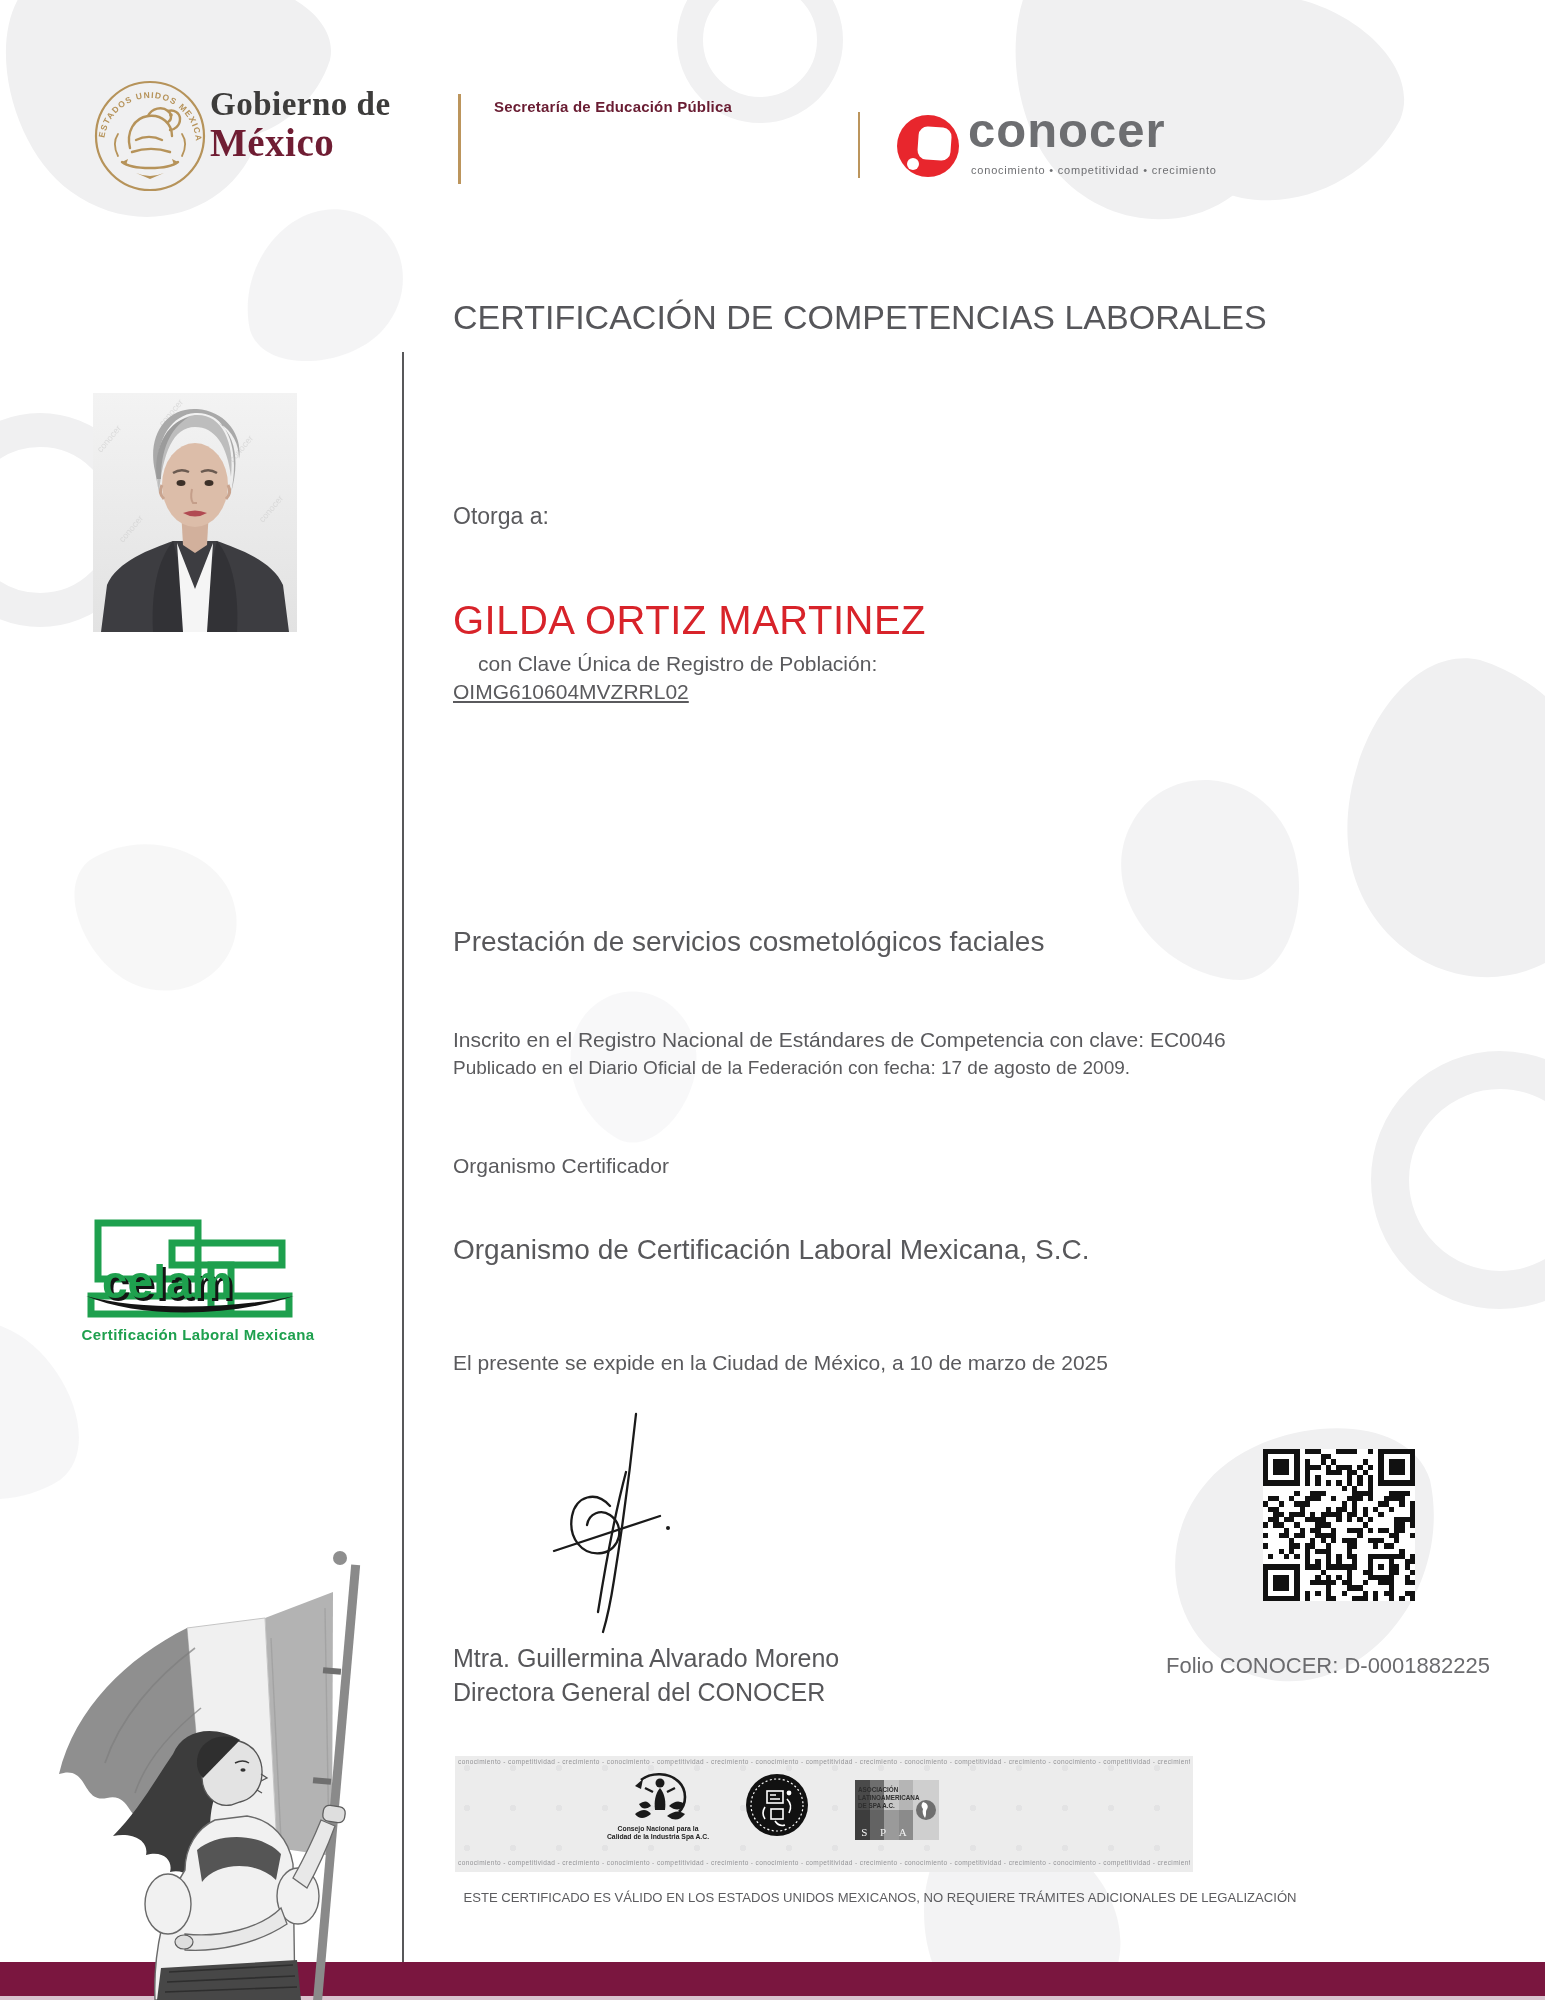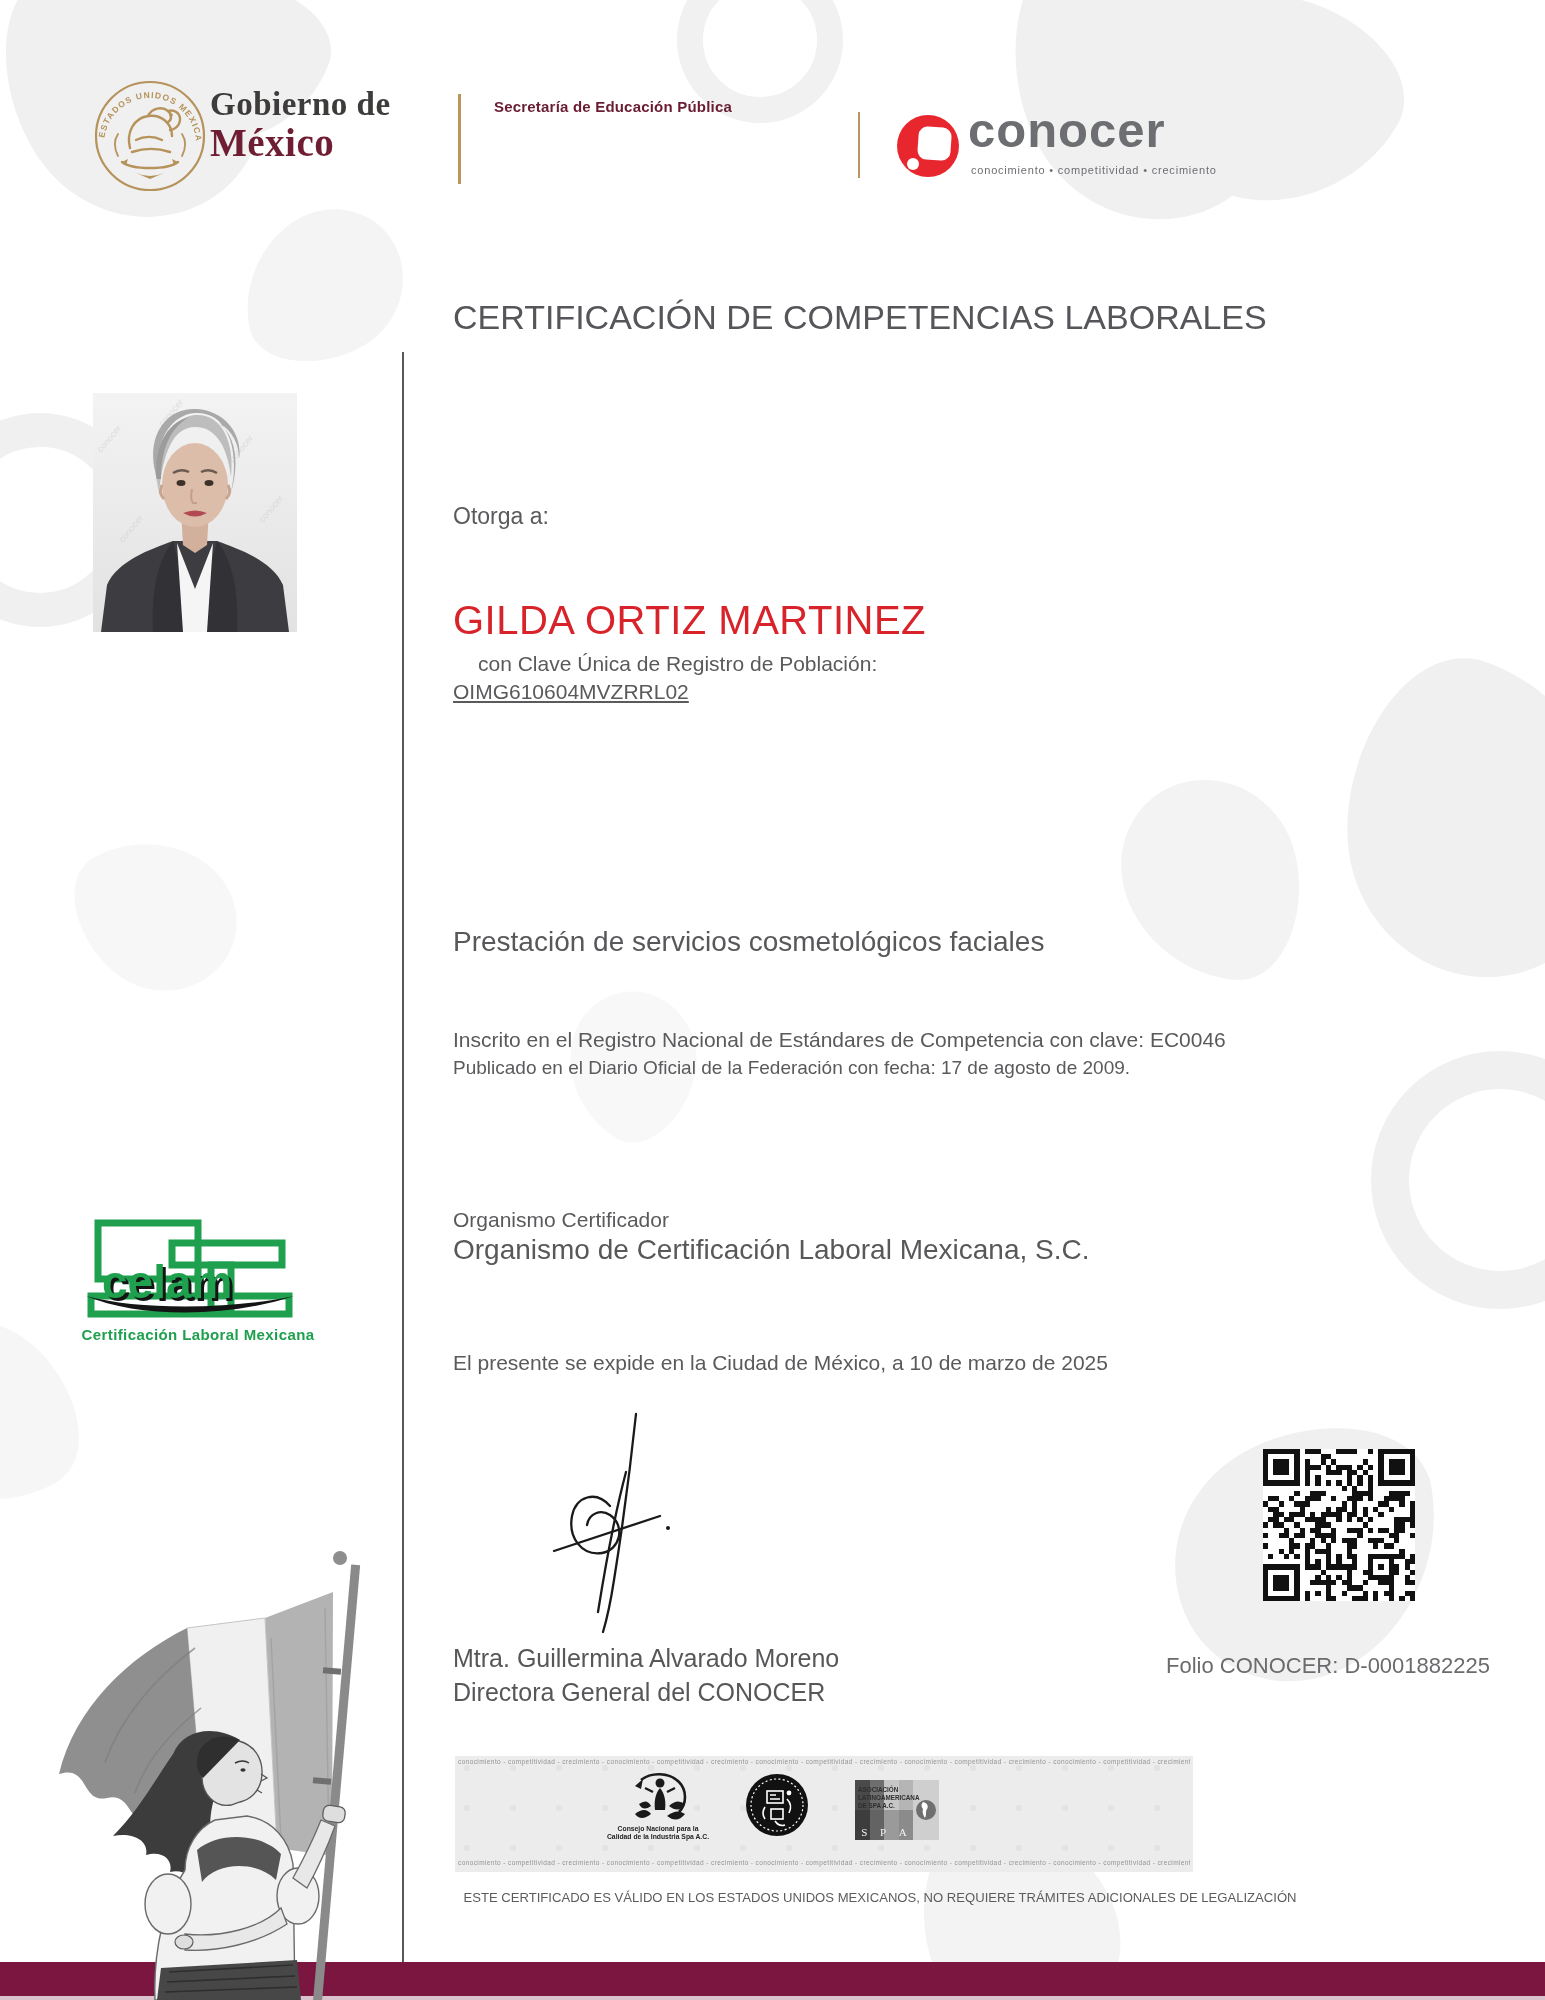--- a/index.html
+++ b/index.html
@@ -36,21 +36,21 @@
 
   
   .otorga{left:453px;top:503px;font-size:23px;color:#5a5a5d;z-index:2;}
   .r-name{left:453px;top:598px;font-size:40px;color:#d8232a;letter-spacing:.5px;z-index:2;}
   .curp-label{left:478px;top:652px;font-size:21px;color:#5a5a5d;z-index:2;}
   .curp{left:453px;top:680px;font-size:21px;color:#5a5a5d;z-index:2;text-decoration:underline;}
   .cert-line{left:453px;top:786px;width:650px;font-size:25px;line-height:35px;color:#58585b;z-index:2;}
   .standard{left:453px;top:926px;font-size:28px;color:#58585b;z-index:2;}
   .registry{left:453px;top:1028px;font-size:21px;color:#5a5a5d;z-index:2;}
   .published{left:453px;top:1057px;font-size:19px;color:#5a5a5d;z-index:2;}
-  .org-label{left:453px;top:1208px;font-size:21px;color:#5a5a5d;z-index:2;}
+  .org-label{left:453px;top:1154px;font-size:21px;color:#5a5a5d;z-index:2;}
   .org-name{left:453px;top:1234px;font-size:28px;color:#58585b;z-index:2;text-align:center;}
   .issue-line{left:453px;top:1351px;font-size:21px;color:#5a5a5d;z-index:2;}
 
   
   .celam-logo{left:78px;top:1218px;width:240px;height:104px;z-index:2;}
   .celam-caption{left:48px;top:1326px;width:300px;text-align:center;font-size:15px;font-weight:bold;
                  color:#1ea04e;letter-spacing:.4px;z-index:2;}
 
   
   .signature{left:548px;top:1410px;width:130px;height:225px;z-index:2;}

